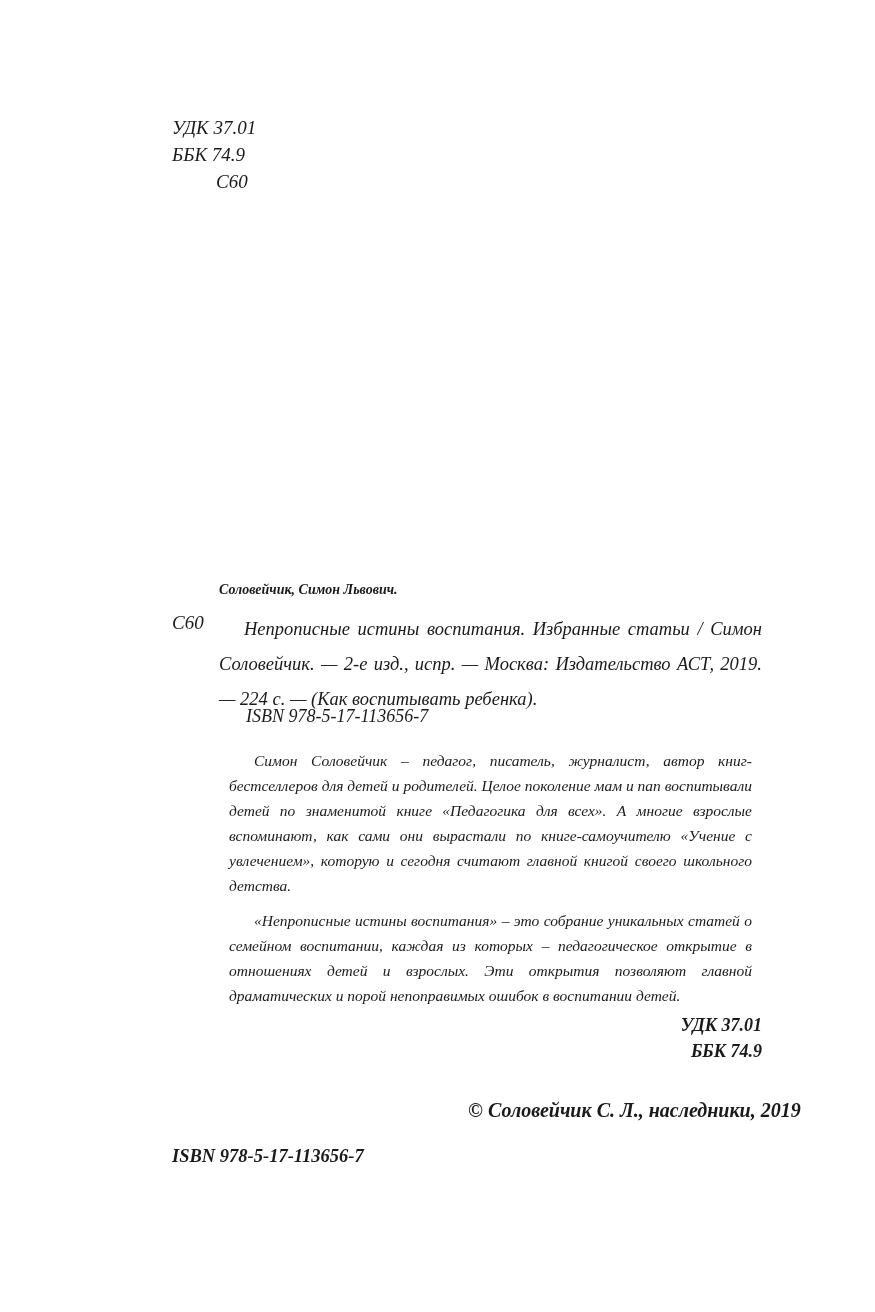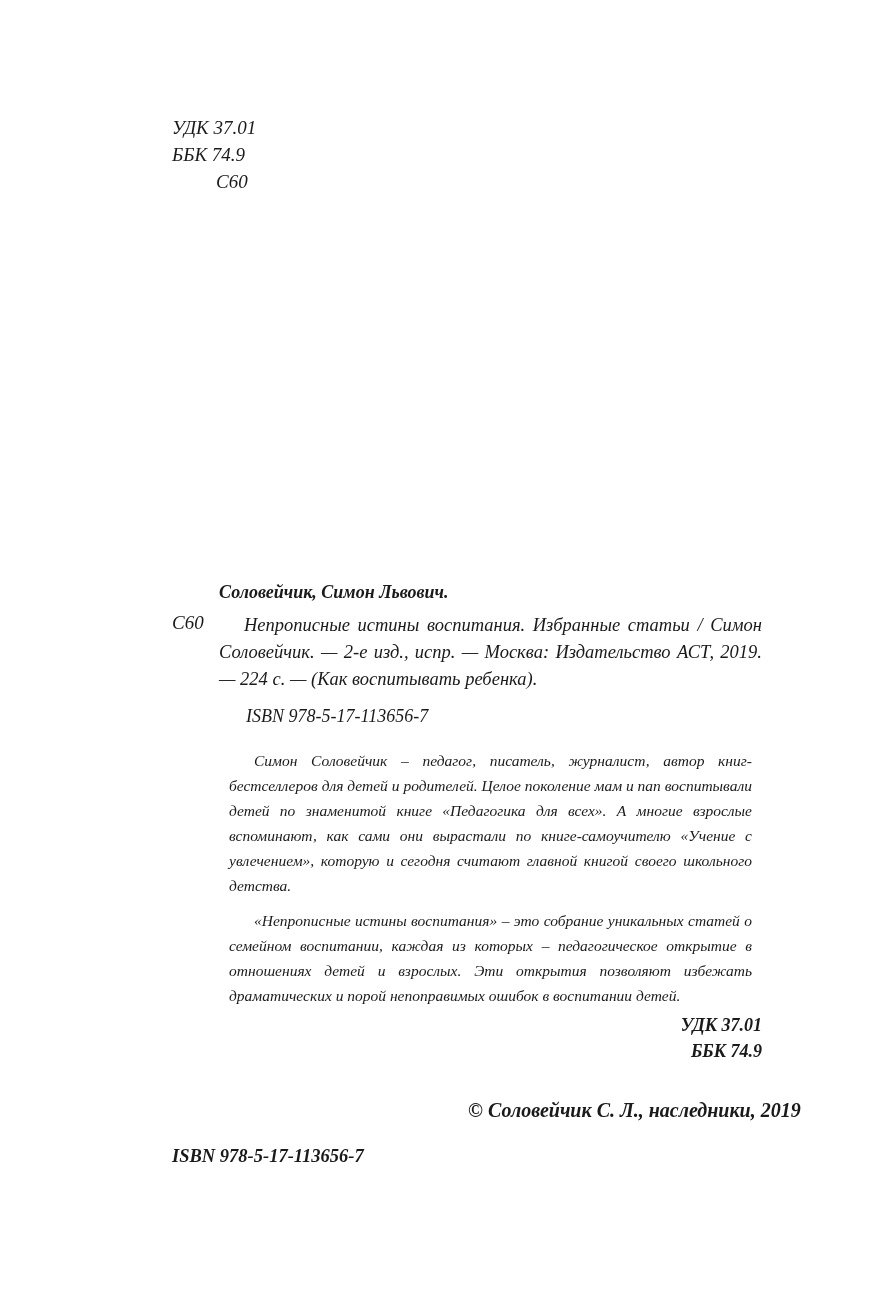--- a/index.html
+++ b/index.html
@@ -5,23 +5,23 @@
     html, body { margin: 0; padding: 0; background: #ffffff; }
     body {
       width: 875px; height: 1312px; position: relative; overflow: hidden;
       font-family: "Liberation Serif", "DejaVu Serif", serif;
       color: #1a1a1a;
     }
     .abs { position: absolute; font-style: italic; }
     .top-codes { left: 172px; top: 114px; font-size: 19px; line-height: 27px; }
     .top-codes .c60 { padding-left: 44px; }
 
-    .author { left: 219px; top: 582px; font-size: 18px; font-weight: bold; }
+    .author { left: 219px; top: 582px; font-size: 14px; font-weight: bold; }
     .biblio-c60 { left: 172px; top: 612px; font-size: 19px; }
-    .biblio { left: 219px; top: 612px; width: 543px; font-size: 18.5px; line-height: 27px; text-align: justify; }
+    .biblio { left: 219px; top: 612px; width: 543px; font-size: 18.5px; line-height: 35px; text-align: justify; }
     .biblio .indent { display: inline-block; width: 25px; }
     .isbn-line { left: 246px; top: 706px; font-size: 18px; }
 
     .abstract { left: 219px; top: 738px; width: 543px; font-size: 15.5px; line-height: 25px; text-align: justify; }
     .abstract p { margin: 10px; text-indent: 25px; }
 
     .udk-bottom { left: 590px; width: 172px; top: 1012px; font-size: 18px; font-weight: bold; line-height: 26px; text-align: right; }
     .copyrights { left: 468px; top: 1098px; font-size: 20px; font-weight: bold; line-height: 25px; }
     .isbn-bottom { left: 172px; top: 1146px; font-size: 18.5px; font-weight: bold; }
   </style>
@@ -34,21 +34,21 @@
   <div class="c60">С60</div>
 </div>
 
 <div class="abs author">Соловейчик, Симон Львович.</div>
 <div class="abs biblio-c60">С60</div>
 <div class="abs biblio"><span class="indent"></span><span>Непрописные истины воспитания. Избранные статьи / Симон Соловейчик. — 2-е изд., испр. — Москва: Издательство АСТ, 2019. — 224 с. — (Как воспитывать ребенка).</span></div>
 <div class="abs isbn-line">ISBN 978-5-17-113656-7</div>
 
 <div class="abs abstract">
   <p>Симон Соловейчик – педагог, писатель, журналист, автор книг-бестселлеров для детей и родителей. Целое поколение мам и пап воспитывали детей по знаменитой книге «Педагогика для всех». А многие взрослые вспоминают, как сами они вырастали по книге-самоучителю «Учение с увлечением», которую и сегодня считают главной книгой своего школьного детства.</p>
-  <p>«Непрописные истины воспитания» – это собрание уникальных статей о семейном воспитании, каждая из которых – педагогическое открытие в отношениях детей и взрослых. Эти открытия позволяют избежать драматических и порой непоправимых ошибок в воспитании детей.</p>
+  <p>«Непрописные истины воспитания» – это собрание уникальных статей о семейном воспитании, каждая из которых – педагогическое открытие в отношениях детей и взрослых. Эти открытия позволяют главной драматических и порой непоправимых ошибок в воспитании детей.</p>
 </div>
 
 <div class="abs udk-bottom">
   <div>УДК 37.01</div>
   <div>ББК 74.9</div>
 </div>
 
 <div class="abs copyrights">
   <div>© Соловейчик С. Л., наследники, 2019</div>
 </div>

